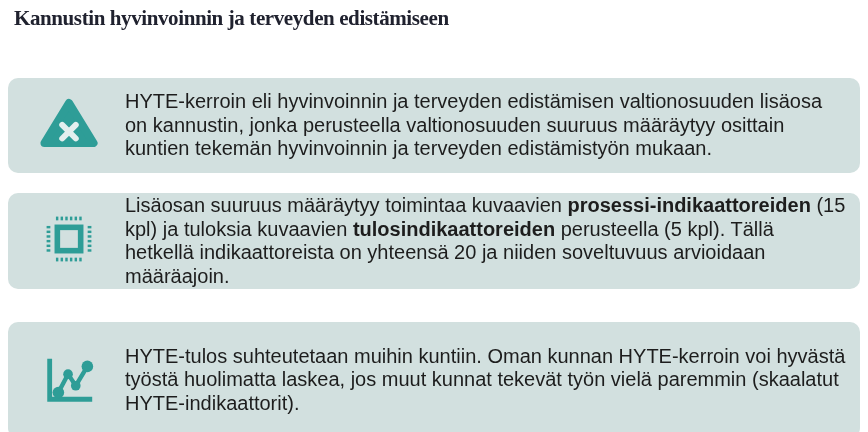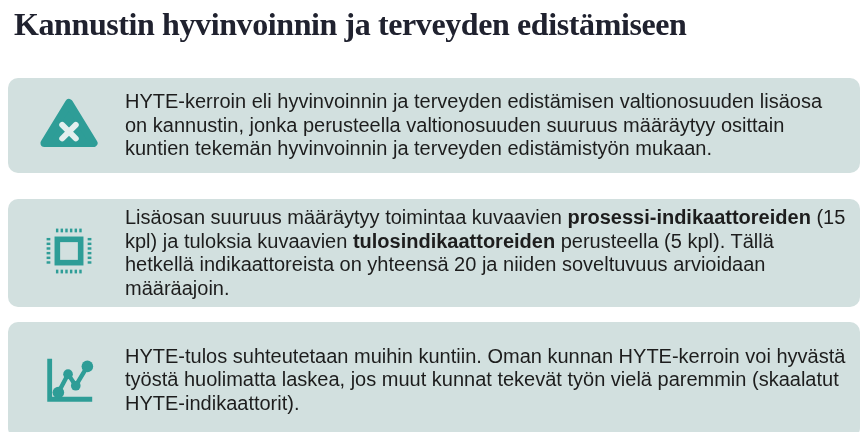--- a/index.html
+++ b/index.html
@@ -15,36 +15,36 @@
     background: #ffffff;
     overflow: hidden;
   }
   .page-title {
     position: absolute;
     left: 14px;
     top: 6px;
     margin: 0;
     font-family: "Liberation Serif", "DejaVu Serif", serif;
     font-weight: 700;
-    font-size: 32px;
+    font-size: 21px;
     letter-spacing: -0.4px;
     color: #20222f;
     white-space: nowrap;
   }
   .card {
     position: absolute;
     left: 8px;
     right: 8px;
     background: #d2e0df;
     border-radius: 10px;
     display: flex;
     align-items: center;
   }
   .card-1 { top: 78px;  height: 95px; }
-  .card-2 { top: 199px; height: 108px; align-items: center; }
+  .card-2 { top: 193px; height: 96px; align-items: center; }
   .card-3 { top: 322px; height: 116px; }
   .icon-box {
     flex: 0 0 117px;
     display: flex;
     justify-content: center;
     align-items: center;
     padding-left: 4px;
     box-sizing: border-box;
   }
   .card-text {

